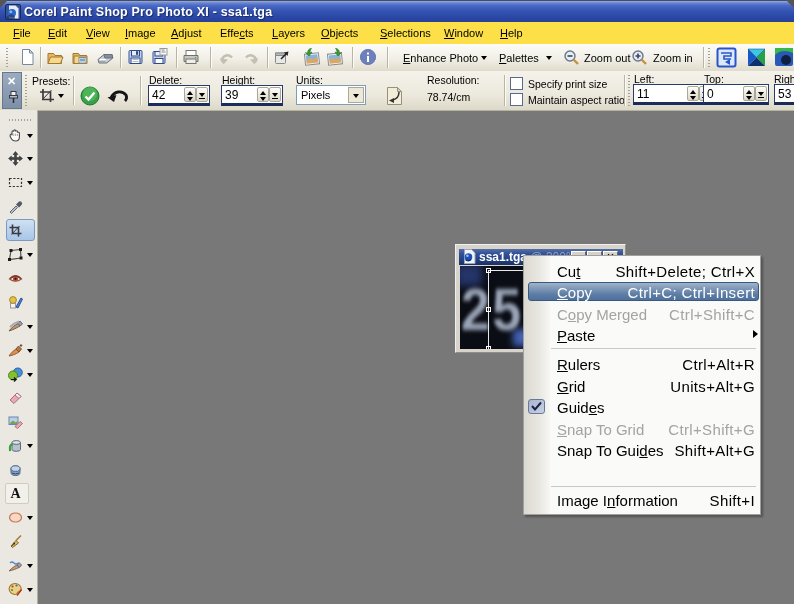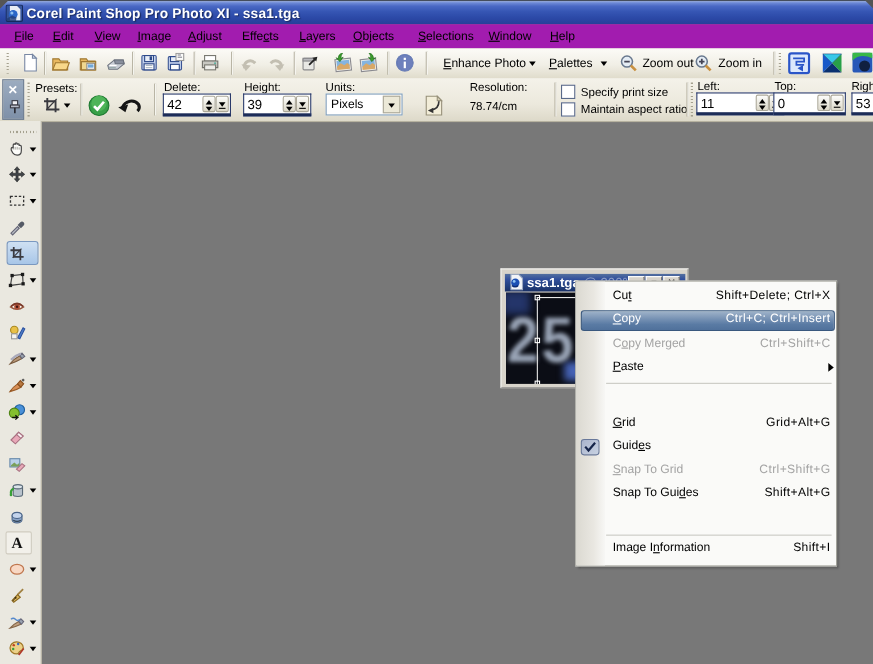--- a/index.html
+++ b/index.html
@@ -5,21 +5,21 @@
 body{width:794px;height:604px;position:relative;overflow:hidden;background:#787878;
   font-family:"Liberation Sans",sans-serif;font-size:11px;color:#000}
 .abs{position:absolute}
 
 #titlebar{left:0;top:0;width:794px;height:21px;border-top:1px solid #454d5c;background:linear-gradient(180deg,#98aee4 0%,#6d89d6 8%,#4a68c4 22%,#3656b4 45%,#2c4aa8 70%,#263f9a 100%);border-radius:6px 6px 0 0}
 #titlebar .ttext{left:24px;top:4px;font-size:12.5px;font-weight:bold;color:#fff;text-shadow:1px 1px 1px #1a2a60;letter-spacing:0.2px}
 #tcorner-l,#tcorner-r{top:0;width:8px;height:8px;background:#555}
 #tcorner-l{left:0;clip-path:polygon(0 0,8px 0,0 8px)}
 #tcorner-r{left:786px;clip-path:polygon(0 0,8px 0,8px 8px)}
 
-#menubar{left:0;top:22px;width:794px;height:22px;background:#a21caf;border-bottom:1px solid #d2cfc0}
+#menubar{left:0;top:22px;width:794px;height:22px;background:#fde047;border-bottom:1px solid #d2cfc0}
 #menubar span{position:absolute;top:5px}
 
 #tb1{left:0;top:44px;width:794px;height:27px;background:linear-gradient(180deg,#fcfbf7 0%,#f1efe6 55%,#e0dccc 100%);border-bottom:1px solid #cdc9b8}
 #tb2{left:0;top:71px;width:794px;height:39px;background:linear-gradient(180deg,#f4f2ea 0%,#ece9dd 60%,#ddd9c9 100%);border-bottom:1px solid #b6b2a0}
 .vsep{position:absolute;width:1px;background:#b9b5a5;border-right:1px solid #fcfcf8}
 .grip{position:absolute;width:2px;background:repeating-linear-gradient(180deg,#a5a18f 0 1px,rgba(0,0,0,0) 1px 3px)}
 .lbl{position:absolute;font-size:11px;color:#000}
 #tb2 .lbl{font-size:10.5px}
 
 .spin{position:absolute;height:21px;background:#fff;border:1px solid #2a3a6a;border-bottom:3px solid #1c2c58;box-sizing:border-box}
@@ -32,21 +32,21 @@
 .drop{position:absolute;width:0;height:0;border-left:3.5px solid rgba(0,0,0,0);border-right:3.5px solid rgba(0,0,0,0);border-top:4px solid #000}
 
 #imgwin{left:455px;top:244px;width:171px;height:109px;background:#d8d4cb;border:1px solid #8e8e8e;border-top-color:#f0f0ee;border-left-color:#f0f0ee;box-sizing:border-box}
 #iwtitle{left:3px;top:4px;width:164px;height:16px;background:linear-gradient(180deg,#54709f 0%,#32509c 30%,#22407e 70%,#1a3066 100%)}
 #iwtitle .wtext{position:absolute;left:20px;top:1px;font-size:12px;font-weight:bold;color:#fff}
 #iwcontent{left:4px;top:21px;width:163px;height:83px;background:#0b0d15;overflow:hidden}
 .wbtn{position:absolute;top:2px;width:15px;height:13px;background:#d6d2ca;border:1px solid #fff;border-right-color:#6a6a6a;border-bottom-color:#6a6a6a;box-sizing:border-box;font-size:9px;line-height:10px;text-align:center;font-weight:bold;color:#000}
 
 #ctx{left:523px;top:255px;width:238px;height:260px;background:#fafaf8;border:1px solid #a2a29a;box-sizing:border-box;box-shadow:2px 2px 2px rgba(40,40,40,0.45)}
 #ctxstrip{position:absolute;left:0;top:0;width:26px;height:258px;background:linear-gradient(90deg,#dbd9d1 0%,#e9e7e1 60%,#f7f7f5 100%)}
-.mi{position:absolute;left:0;width:241px;height:21.5px;font-size:11px}
+.mi{position:absolute;left:0;width:241px;height:21.5px;font-size:15px}
 .mi .t{position:absolute;left:33px;top:4px;white-space:nowrap}
 .mi .s{position:absolute;right:10px;top:4px;white-space:nowrap;letter-spacing:0.35px}
 .mi.dis{color:#a3a3a3}
 .msep{position:absolute;left:27px;width:205px;height:1px;background:#c9c9c3}
 #hl{position:absolute;left:3.5px;top:25.5px;width:231px;height:19px;border:1px solid #39587e;border-radius:3px;background:linear-gradient(180deg,#9fb3c9 0%,#7792b4 40%,#5a7ba4 70%,#50719b 100%);box-sizing:border-box}
 .mi.sel{color:#fff}
 u{text-decoration:underline}
 </style></head>
 <body>
 
@@ -459,23 +459,27 @@
     </div>
   <div class="mi dis" style="top:45.5px">
       <div class="t">C<u>o</u>py Merged</div>
       <div class="s">Ctrl+Shift+C</div>
     </div>
   <div class="mi" style="top:67px">
       <div class="t"><u>P</u>aste</div>
     <div style="position:absolute;right:7px;top:7px;width:0;height:0;border-top:4px solid rgba(0,0,0,0);border-bottom:4px solid rgba(0,0,0,0);border-left:5px solid #000"></div>
     </div>
   <div class="msep" style="top:91.5px"></div>
+  <div class="mi" style="top:96px">
+      <div class="t"><u>R</u>ulers</div>
+      <div class="s">Ctrl+Alt+R</div>
+    </div>
   <div class="mi" style="top:117.5px">
       <div class="t"><u>G</u>rid</div>
-      <div class="s">Grid+Alt+G</div>
+      <div class="s">Units+Alt+G</div>
     </div>
   <div class="mi" style="top:139px">
       <div class="t">Guid<u>e</u>s</div>
     </div>
   <div class="abs" style="left:4px;top:143px;width:17px;height:15px;background:linear-gradient(135deg,#aab4cc,#c8d2e2);border:1px solid #68789a;border-radius:3px;box-sizing:border-box">
     <svg width="15" height="13" viewBox="0 0 15 13">
         <path d="M3 6 L6 9.5 L12 2.5" stroke="#16254a" stroke-width="2" fill="none"></path>
       </svg>
   </div>
   <div class="mi dis" style="top:160.5px">

